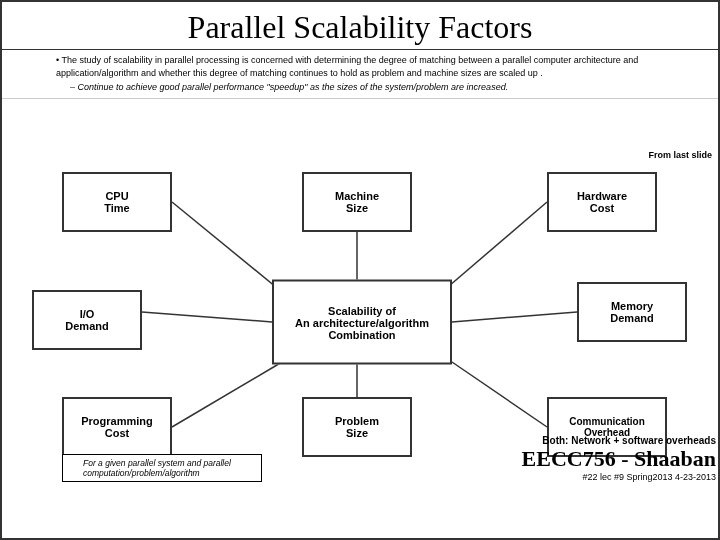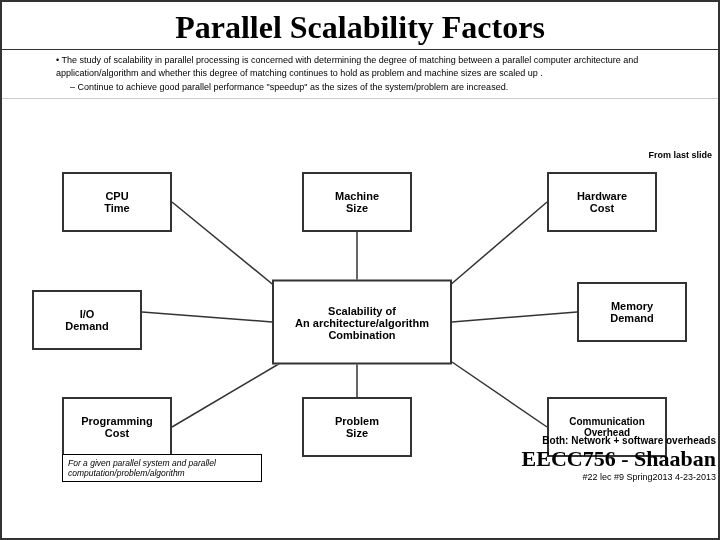--- a/index.html
+++ b/index.html
@@ -22,41 +22,42 @@
     }
 
     .title-area {
       text-align: center;
       padding: 8px 10px 4px;
       border-bottom: 1px solid #333;
     }
 
     .title-area h1 {
       font-size: 32px;
-      font-weight: bold;
+      font-weight: normal;
       font-family: 'Times New Roman', serif;
       color: #000;
       line-height: 1.1;
     }
 
     .bullet-text {
       font-size: 9px;
       color: #000;
       padding: 4px 10px 2px;
       line-height: 1.4;
       border-bottom: 1px solid #ccc;
     }
 
     .bullet-text p {
       margin-bottom: 2px;
       margin-left: 44px;
     }
 
     .bullet-text .indent {
       padding-left: 14px;
+      font-style: italic;
     }
 
     .from-last {
       position: absolute;
       right: 6px;
       top: 148px;
       font-size: 9px;
       font-weight: bold;
       color: #000;
       background: #fff;
@@ -135,21 +136,21 @@
       z-index: 1;
     }
 
     
     .bottom-left-info {
       position: absolute;
       left: 60px;
       bottom: 10px;
       width: 200px;
       border: 1px solid #000;
-      padding: 3px 5px;
+      padding: 3px 20px;
       font-size: 8.5px;
       font-style: italic;
       color: #000;
       background: #fff;
       z-index: 20;
     }
 
     .bottom-right-info {
       position: absolute;
       right: 6px;

